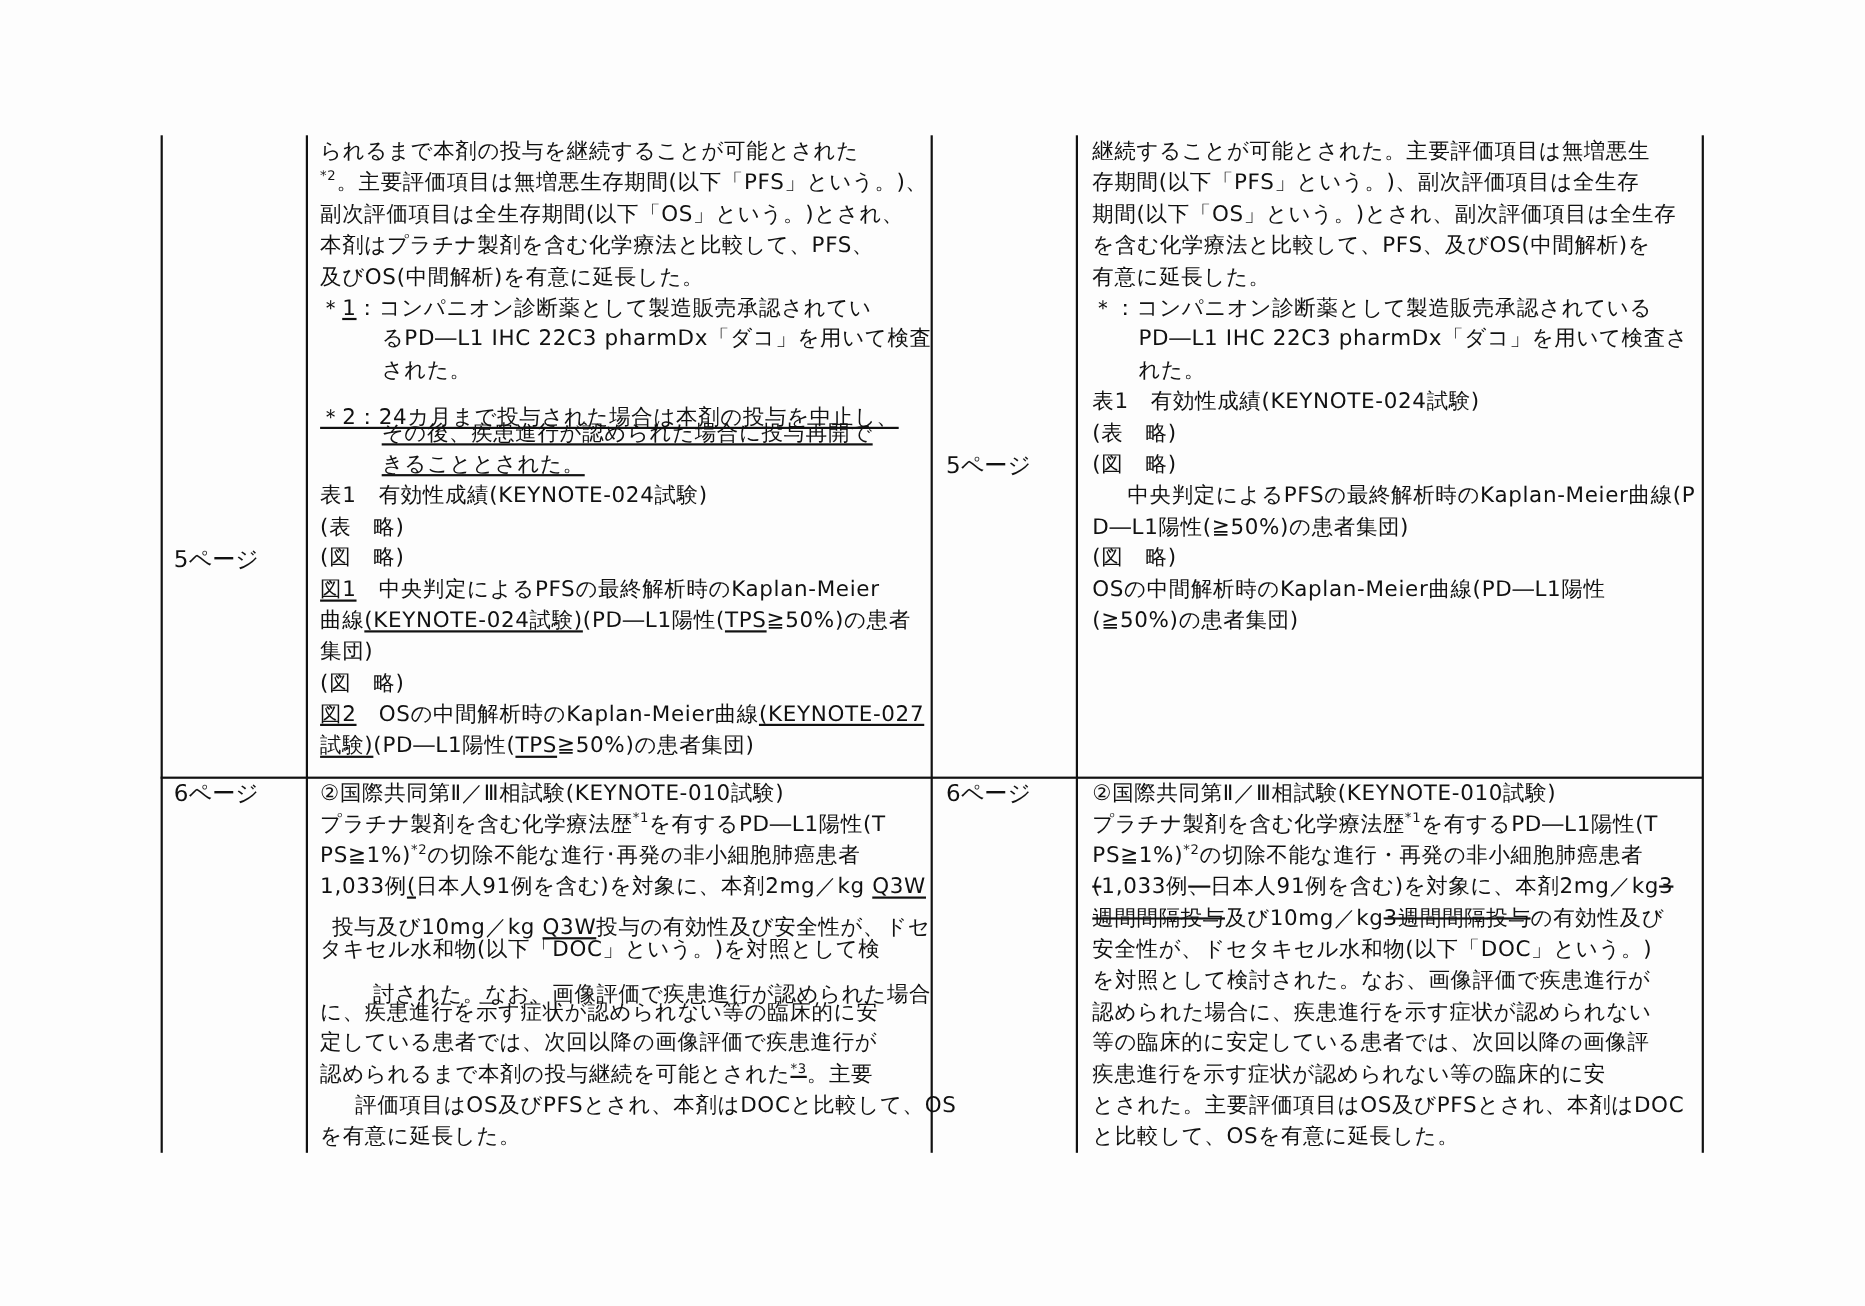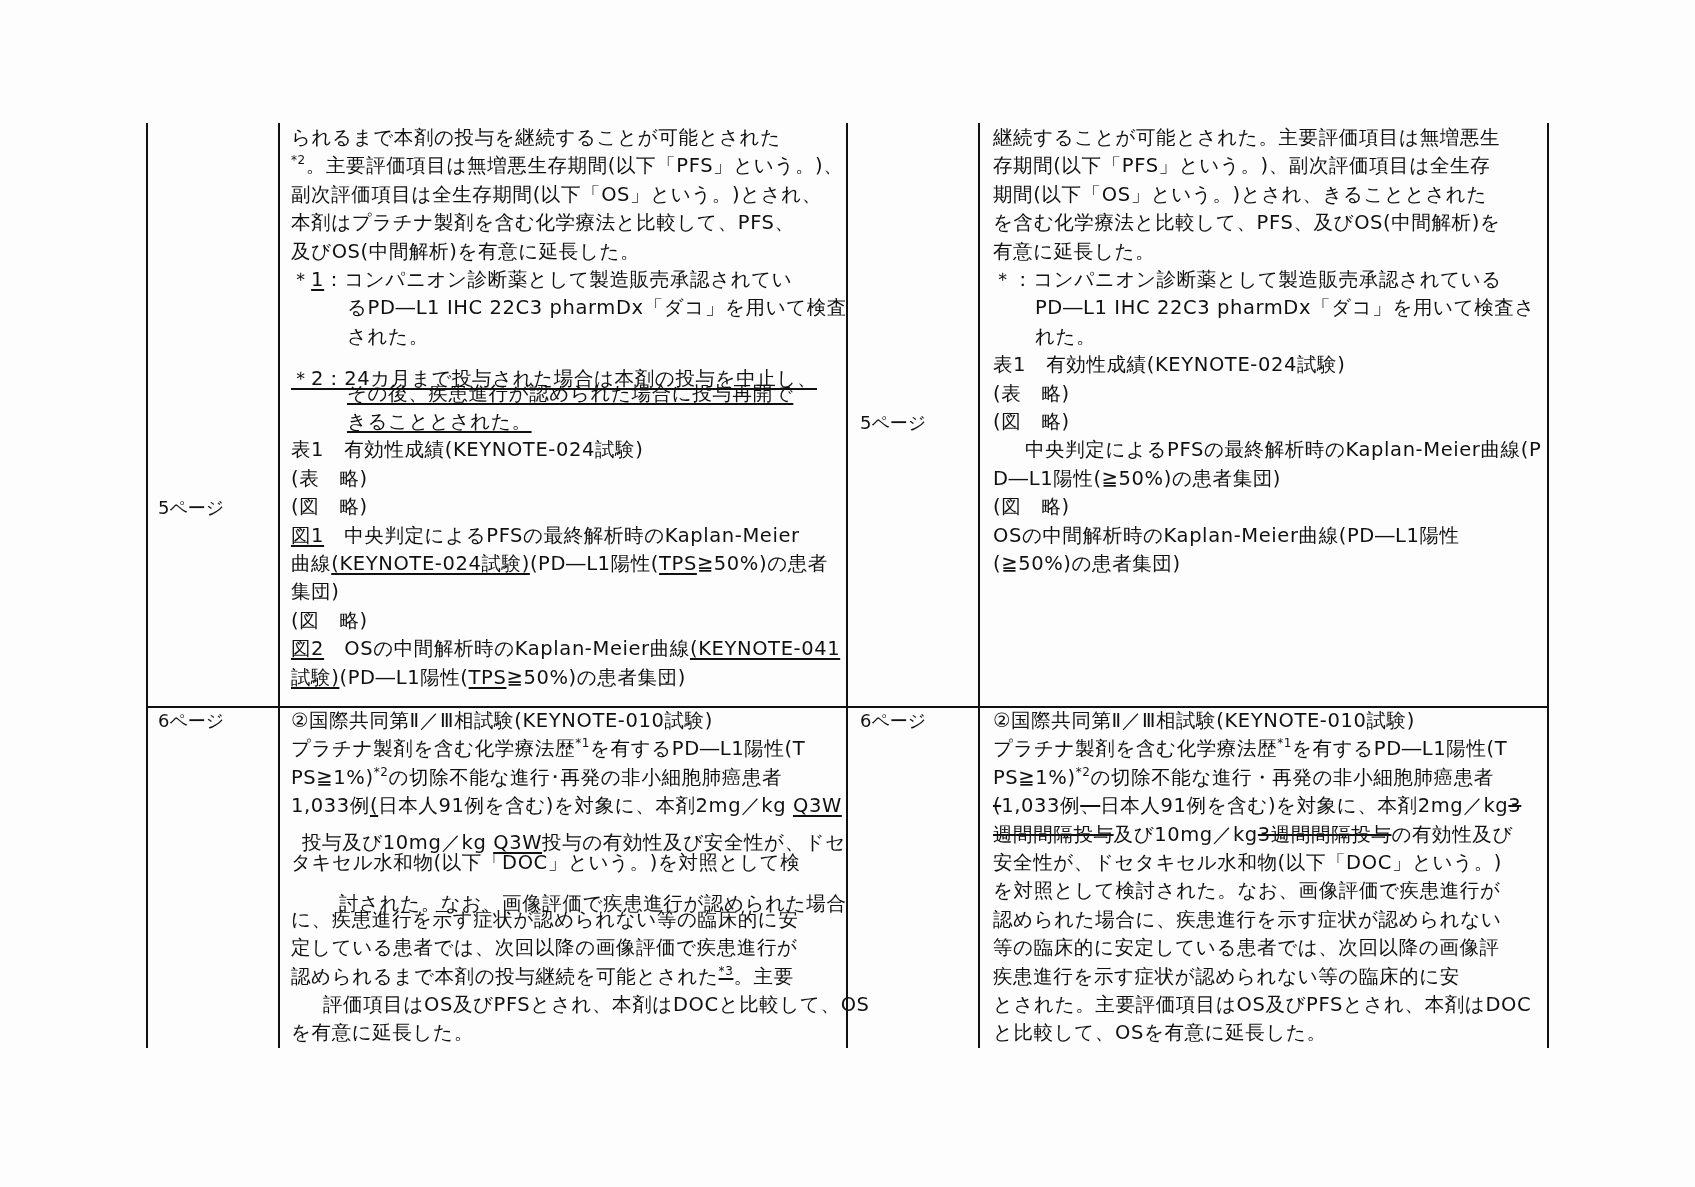--- a/index.html
+++ b/index.html
@@ -2,21 +2,21 @@
 <html><head>
 <meta charset="utf-8">
 <style>
   html, body { margin: 0; padding: 0; background: #fdfdfd; }
   body { width: 1695px; height: 1187px; position: relative; overflow: hidden;
          font-family: "DejaVu Sans", "Liberation Sans", sans-serif; color: #111; }
   .vline { position: absolute; width: 1.5px; background: #111; }
   .hline { position: absolute; height: 1.5px; background: #111; }
   .cell { position: absolute; }
   .line { position: absolute; left: 0; white-space: nowrap; font-size: 19.5px; line-height: 28px; letter-spacing: 0.6px; }
-  .page-label { position: absolute; white-space: nowrap; font-size: 18px; line-height: 28px; }
+  .page-label { position: absolute; white-space: nowrap; font-size: 21px; line-height: 28px; }
   .u { text-decoration: underline; text-decoration-thickness: 1.5px; text-underline-offset: 3px; }
   .s { text-decoration: line-through; text-decoration-thickness: 1.5px; }
   sup { font-size: 12px; vertical-align: 8px; line-height: 0; }
 </style>
 </head>
 <body>
 
 <div class="vline" style="left:146px; top:123px; height:925px;"></div>
 <div class="vline" style="left:278px; top:123px; height:925px;"></div>
 <div class="vline" style="left:846px; top:123px; height:925px;"></div>
@@ -37,29 +37,29 @@
     <div class="line" style="top: 227.2px; margin-top: 14px;"><span class="u">＊2：24カ月まで投与された場合は本剤の投与を中止し、</span></div>
     <div class="line" style="top: 255.6px; left: 56px;"><span class="u">その後、疾患進行が認められた場合に投与再開で</span></div>
     <div class="line" style="top: 284px; left: 56px;"><span class="u">きることとされた。</span></div>
     <div class="line" style="top: 312.4px;"><span>表1　有効性成績(KEYNOTE-024試験)</span></div>
     <div class="line" style="top: 340.8px;"><span>(表　略)</span></div>
     <div class="line" style="top: 369.2px;"><span>(図　略)</span></div>
     <div class="line" style="top: 397.6px;"><span class="u">図1</span><span>　中央判定によるPFSの最終解析時のKaplan-Meier</span></div>
     <div class="line" style="top: 426px;"><span>曲線</span><span class="u">(KEYNOTE-024試験)</span><span>(PD―L1陽性(</span><span class="u">TPS</span><span>≧50%)の患者</span></div>
     <div class="line" style="top: 454.4px;"><span>集団)</span></div>
     <div class="line" style="top: 482.8px;"><span>(図　略)</span></div>
-    <div class="line" style="top: 511.2px;"><span class="u">図2</span><span>　OSの中間解析時のKaplan-Meier曲線</span><span class="u">(KEYNOTE-041</span></div>
+    <div class="line" style="top: 511.2px;"><span class="u">図2</span><span>　OSの中間解析時のKaplan-Meier曲線</span><span class="u">(KEYNOTE-027</span></div>
     <div class="line" style="top: 539.6px;"><span class="u">試験)</span><span>(PD―L1陽性(</span><span class="u">TPS</span><span>≧50%)の患者集団)</span></div>
   </div>
 
 <div class="page-label" style="left:860px; top:409px;">5ページ</div>
 <div class="cell" style="left:993px; top:124px; width:550px;">
     <div class="line" style="top: 0px;"><span>継続することが可能とされた。主要評価項目は無増悪生</span></div>
     <div class="line" style="top: 28.4px;"><span>存期間(以下「PFS」という。)、副次評価項目は全生存</span></div>
-    <div class="line" style="top: 56.8px;"><span>期間(以下「OS」という。)とされ、きることとされた</span></div>
+    <div class="line" style="top: 56.8px;"><span>期間(以下「OS」という。)とされ、副次評価項目は全生存</span></div>
     <div class="line" style="top: 85.2px;"><span>を含む化学療法と比較して、PFS、及びOS(中間解析)を</span></div>
     <div class="line" style="top: 113.6px;"><span>有意に延長した。</span></div>
     <div class="line" style="top: 142px;"><span>＊：コンパニオン診断薬として製造販売承認されている</span></div>
     <div class="line" style="top: 170.4px; left: 42px;"><span>PD―L1 IHC 22C3 pharmDx「ダコ」を用いて検査さ</span></div>
     <div class="line" style="top: 198.8px; left: 42px;"><span>れた。</span></div>
     <div class="line" style="top: 227.2px;"><span>表1　有効性成績(KEYNOTE-024試験)</span></div>
     <div class="line" style="top: 255.6px;"><span>(表　略)</span></div>
     <div class="line" style="top: 284px;"><span>(図　略)</span></div>
     <div class="line" style="top: 312.4px; margin-left: 32px;"><span>中央判定によるPFSの最終解析時のKaplan-Meier曲線(P</span></div>
     <div class="line" style="top: 340.8px;"><span>D―L1陽性(≧50%)の患者集団)</span></div>

